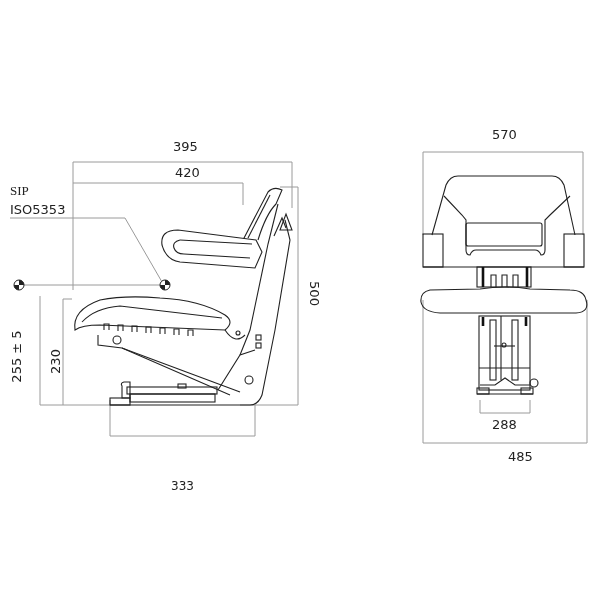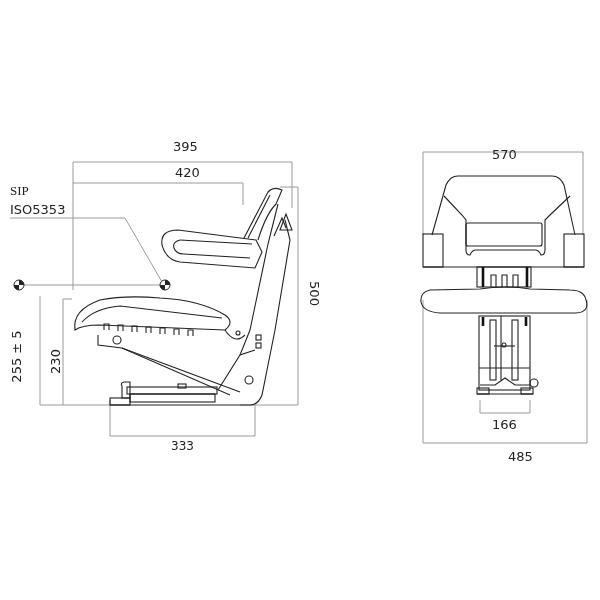--- a/index.html
+++ b/index.html
@@ -3,21 +3,21 @@
 <meta charset="utf-8">
 <style>
   html, body { margin:0; padding:0; background:#ffffff; }
   body { width:600px; height:600px; position:relative; overflow:hidden; font-family:"DejaVu Sans", sans-serif; }
   svg { position:absolute; left:0; top:0; }
   .dim { stroke:#9a9a9a; stroke-width:1; fill:none; }
   .ol { stroke:#222; stroke-width:1.1; fill:none; }
   .olw { stroke:#222; stroke-width:1.1; fill:#fff; }
   .thick { stroke:#111; stroke-width:2.6; fill:none; }
   .lbl { position:absolute; color:#222; font-size:13px; white-space:nowrap; line-height:1; }
-  .lbl-sm { font-size:12px; }
+  .lbl-sm { font-size:12px;margin-top:40px; }
   .rot-ccw { transform:rotate(-90deg); transform-origin:center; }
   .rot-cw { transform:rotate(90deg); transform-origin:center; }
 </style>
 </head>
 <body>
 
 <svg width="600" height="600" viewBox="0 0 600 600">
 
   <g>
 
@@ -139,15 +139,15 @@
 
 <div class="lbl" style="left:173px;top:140px;">395</div>
 <div class="lbl" style="left:154px;top:166px;margin-left:21px;">420</div>
 <div class="lbl" style="left:10px;top:184px;font-family:Liberation Serif, serif;">SIP</div>
 <div class="lbl" style="left:10px;top:203px;">ISO5353</div>
 <div class="lbl rot-cw" style="left:302px;top:287px;">500</div>
 <div class="lbl rot-ccw" style="left:-10px;top:350px;">255 ± 5</div>
 <div class="lbl rot-ccw" style="left:43px;top:355px;">230</div>
 <div class="lbl lbl-sm" style="left:171px;top:440px;">333</div>
 
-<div class="lbl" style="left:492px;top:148px;">570</div>
-<div class="lbl" style="left:492px;top:418px;">166</div>
+<div class="lbl" style="left:492px;top:128px;">570</div>
+<div class="lbl" style="left:492px;top:418px;">288</div>
 <div class="lbl" style="left:508px;top:450px;">485</div>
 
 </body></html>

